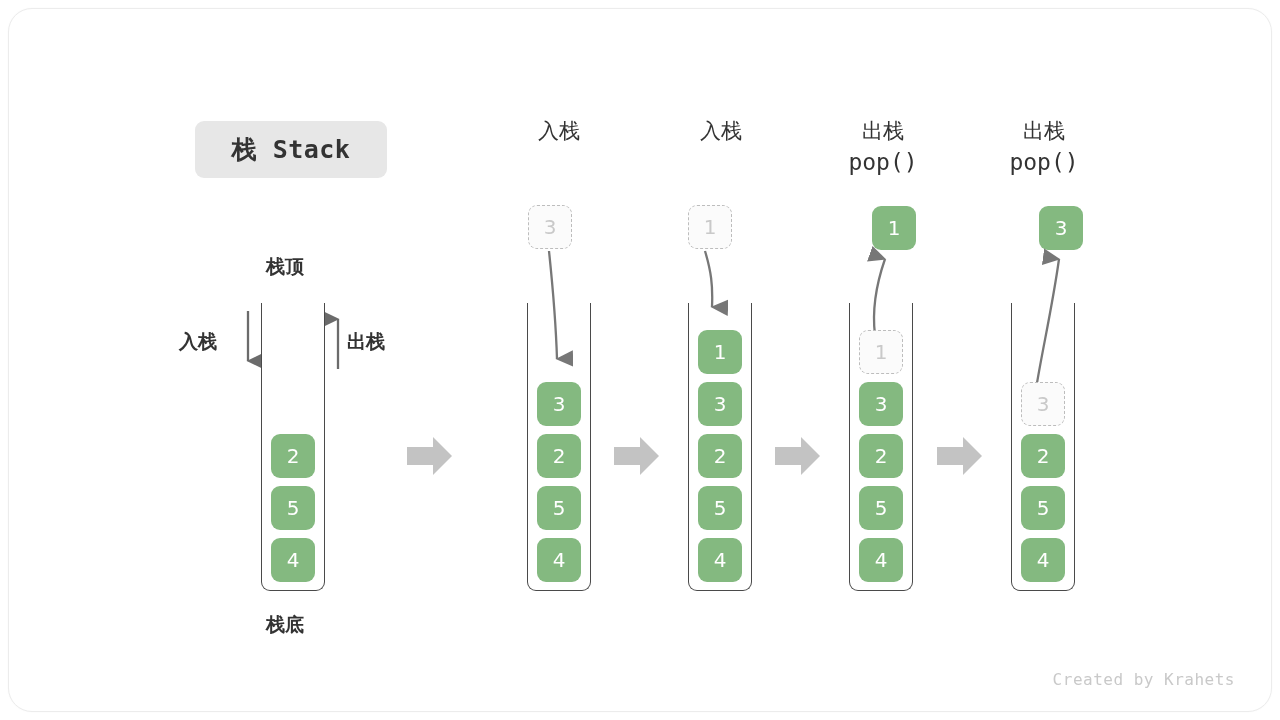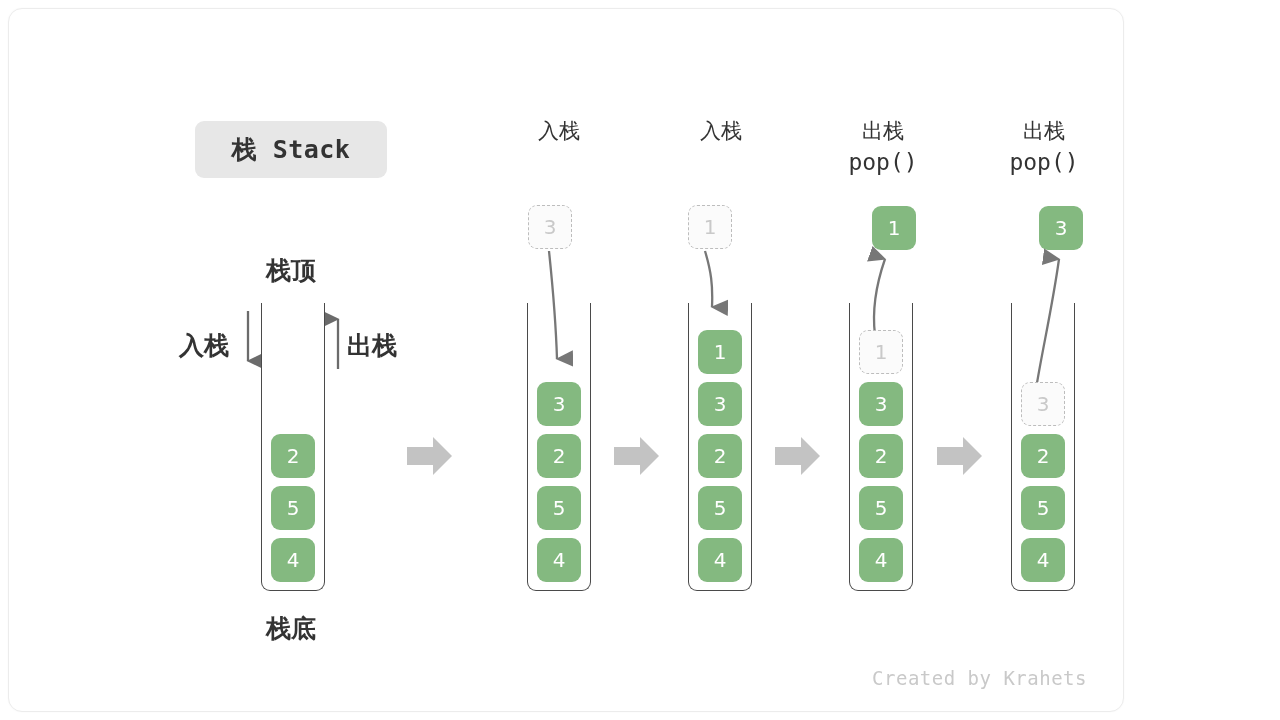--- a/index.html
+++ b/index.html
@@ -11,25 +11,25 @@
     width: 1280px;
     height: 720px;
     overflow: hidden;
     font-family: "DejaVu Sans", "Liberation Sans", sans-serif;
   }
 
   #card {
     position: absolute;
     left: 8px;
     top: 8px;
-    width: 1116px;
+    width: 1264px;
     height: 704px;
     background: #ffffff;
     border: 1px solid #ececec;
-    border-radius: 14px;
+    border-radius: 24px;
     box-sizing: border-box;
     box-shadow: 0 0 2px rgba(0,0,0,0.03);
   }
 
   
   #title-badge {
     position: absolute;
     left: 186px;
     top: 112px;
     width: 192px;
@@ -43,21 +43,21 @@
     font-size: 25px;
     font-weight: bold;
     color: #333333;
     letter-spacing: 0.5px;
   }
 
   
   .cjk-label {
     position: absolute;
     font-family: "DejaVu Sans", "Liberation Sans", sans-serif;
-    font-size: 25px;
+    font-size: 19px;
     font-weight: bold;
     color: #333333;
     white-space: nowrap;
   }
 
   
   .col-header {
     position: absolute;
     width: 190px;
     text-align: center;
@@ -131,21 +131,21 @@
     position: absolute;
     overflow: visible;
   }
 
   
   #footer {
     position: absolute;
     right: 36px;
     bottom: 22px;
     font-family: "DejaVu Sans Mono", "Liberation Mono", monospace;
-    font-size: 19px;
+    font-size: 16px;
     color: #c9c9c9;
     letter-spacing: 0.5px;
   }
 </style>
 </head>
 <body>
 
 <div id="card">
 
   <div id="title-badge">栈 Stack</div>

